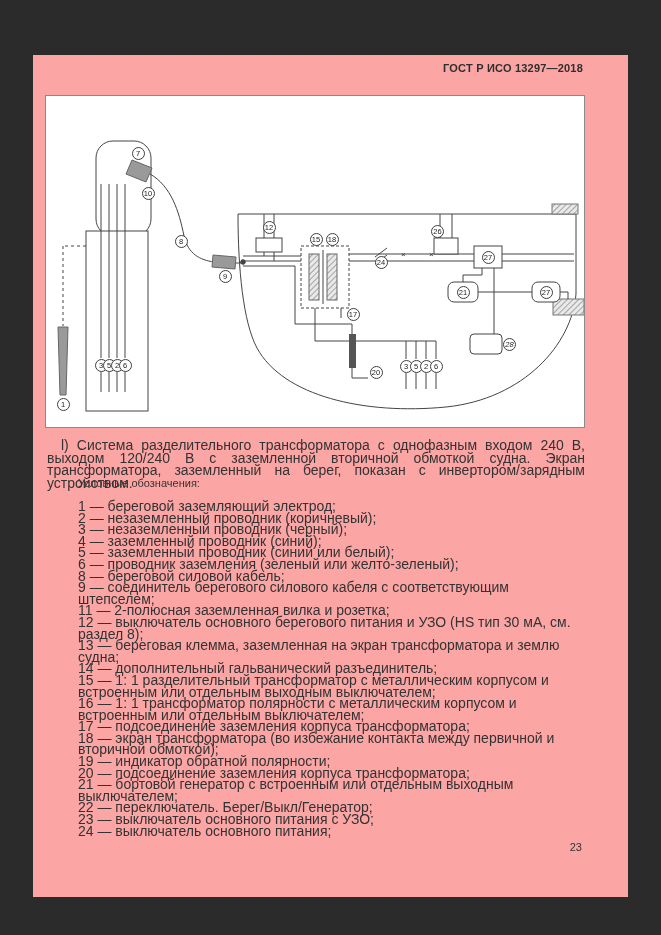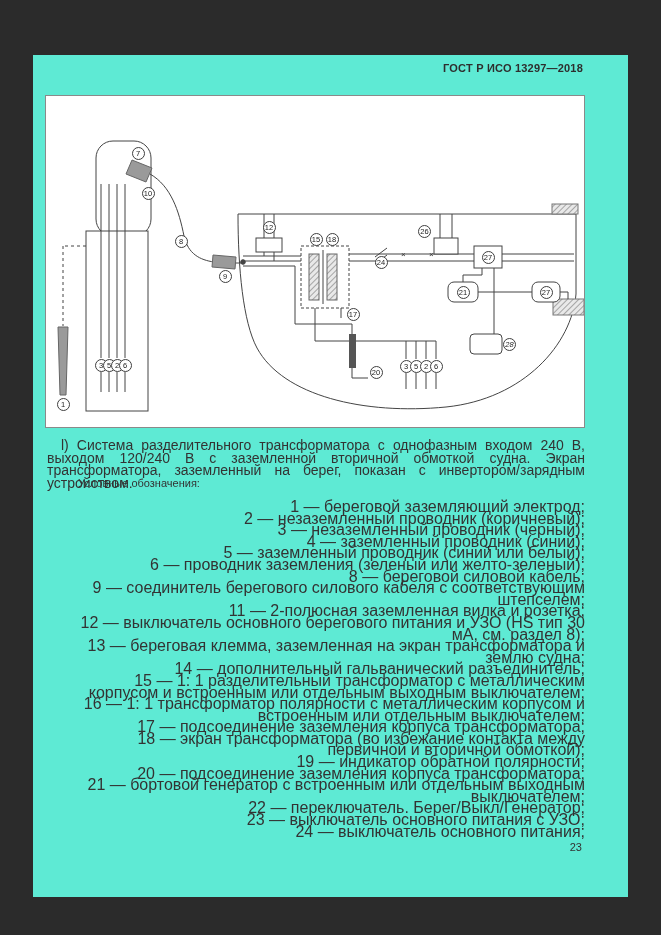--- a/index.html
+++ b/index.html
@@ -4,21 +4,21 @@
 <style>
   html,body{margin:0;padding:0;}
   body{
     width:661px;height:935px;position:relative;
     background:#2b2b2b;
     font-family:"Liberation Sans", sans-serif;
     overflow:hidden;
   }
   .page{
     position:absolute;left:33px;top:55px;width:595px;height:842px;
-    background:#5eead4;color:#333;
+    background:#fca5a5;color:#333;
   }
   .doc-header{
     position:absolute;top:7px;right:45px;
     font-size:11px;font-weight:bold;color:#2e2e2e;letter-spacing:0.2px;
   }
   .figure-box{
     position:absolute;left:12px;top:40px;width:538px;height:331px;
     border:1px solid #8a8a8a;background:#fff;
   }
   .figure-box svg{position:absolute;left:0;top:0;}
@@ -31,21 +31,21 @@
   .fig-caption{
     position:absolute;left:14px;top:384px;width:538px;
     font-size:14px;line-height:12.5px;text-align:justify;text-indent:14px;
     color:#333;
   }
   .legend-title{
     position:absolute;left:45px;top:422px;font-size:11px;color:#333;
   }
   .legend-list{
     position:absolute;left:45px;top:446px;width:507px;
-    font-size:16px;line-height:11.6px;color:#333;text-align:right;
+    font-size:14px;line-height:11.6px;color:#333;
   }
   .legend-item{margin:0;}
   .legend-item .num{white-space:nowrap;}
   .page-number{
     position:absolute;right:46px;top:786px;font-size:11px;color:#333;
   }
 </style>
 </head>
 <body>
 
@@ -150,21 +150,21 @@
         <div class="marker" style="left: 172.5px; top: 173.5px;">9</div>
         <div class="marker" style="left: 10.5px; top: 301.5px;">1</div>
         <div class="marker" style="left: 48.5px; top: 262.5px;">3</div>
         <div class="marker" style="left: 56.5px; top: 262.5px;">5</div>
         <div class="marker" style="left: 64.5px; top: 262.5px;">2</div>
         <div class="marker" style="left: 72.5px; top: 262.5px;">6</div>
         <div class="marker" style="left: 216.5px; top: 124.5px;">12</div>
         <div class="marker" style="left: 263.5px; top: 136.5px;">15</div>
         <div class="marker" style="left: 279.5px; top: 136.5px;">18</div>
         <div class="marker" style="left: 328.5px; top: 159.5px;">24</div>
-        <div class="marker" style="left: 372px; top: 128.5px;">26</div>
+        <div class="marker" style="left: 385px; top: 128.5px;">26</div>
         <div class="marker" style="left: 435.5px; top: 154.5px;">27</div>
         <div class="marker" style="left: 410.5px; top: 189.5px;">21</div>
         <div class="marker" style="left: 493.5px; top: 189.5px;">27</div>
         <div class="marker" style="left: 300.5px; top: 211.5px;">17</div>
         <div class="marker" style="left: 457px; top: 241.5px; font-style: italic;">28</div>
         <div class="marker" style="left: 323.5px; top: 269.5px;">20</div>
         <div class="marker" style="left: 353.5px; top: 263.5px;">3</div>
         <div class="marker" style="left: 363.5px; top: 263.5px;">5</div>
         <div class="marker" style="left: 373.5px; top: 263.5px;">2</div>
         <div class="marker" style="left: 383.5px; top: 263.5px;">6</div>

